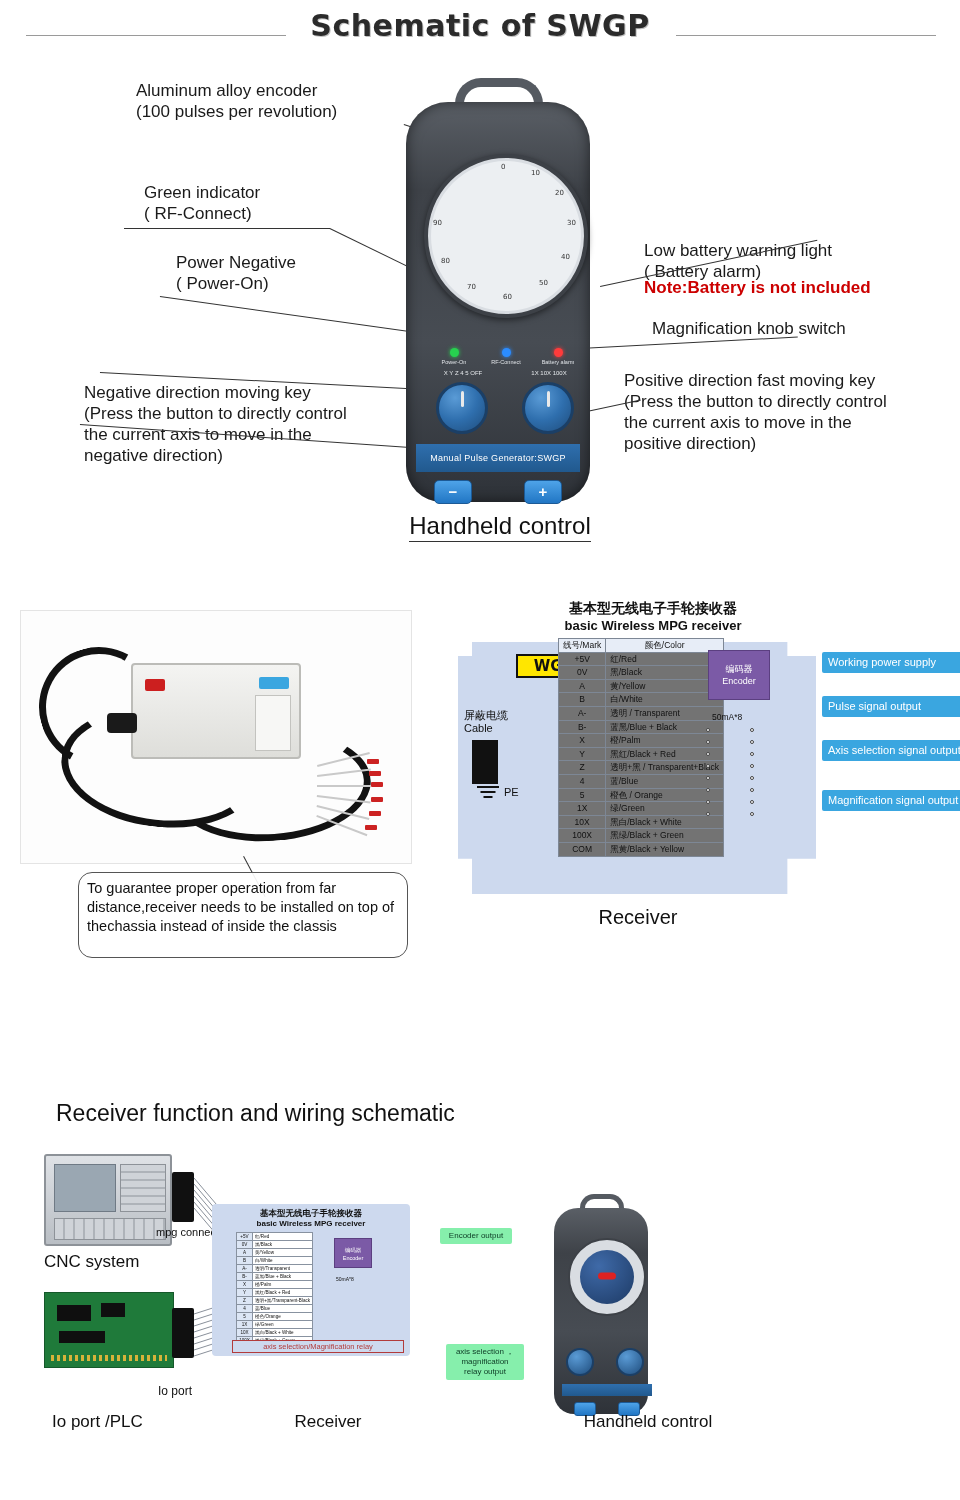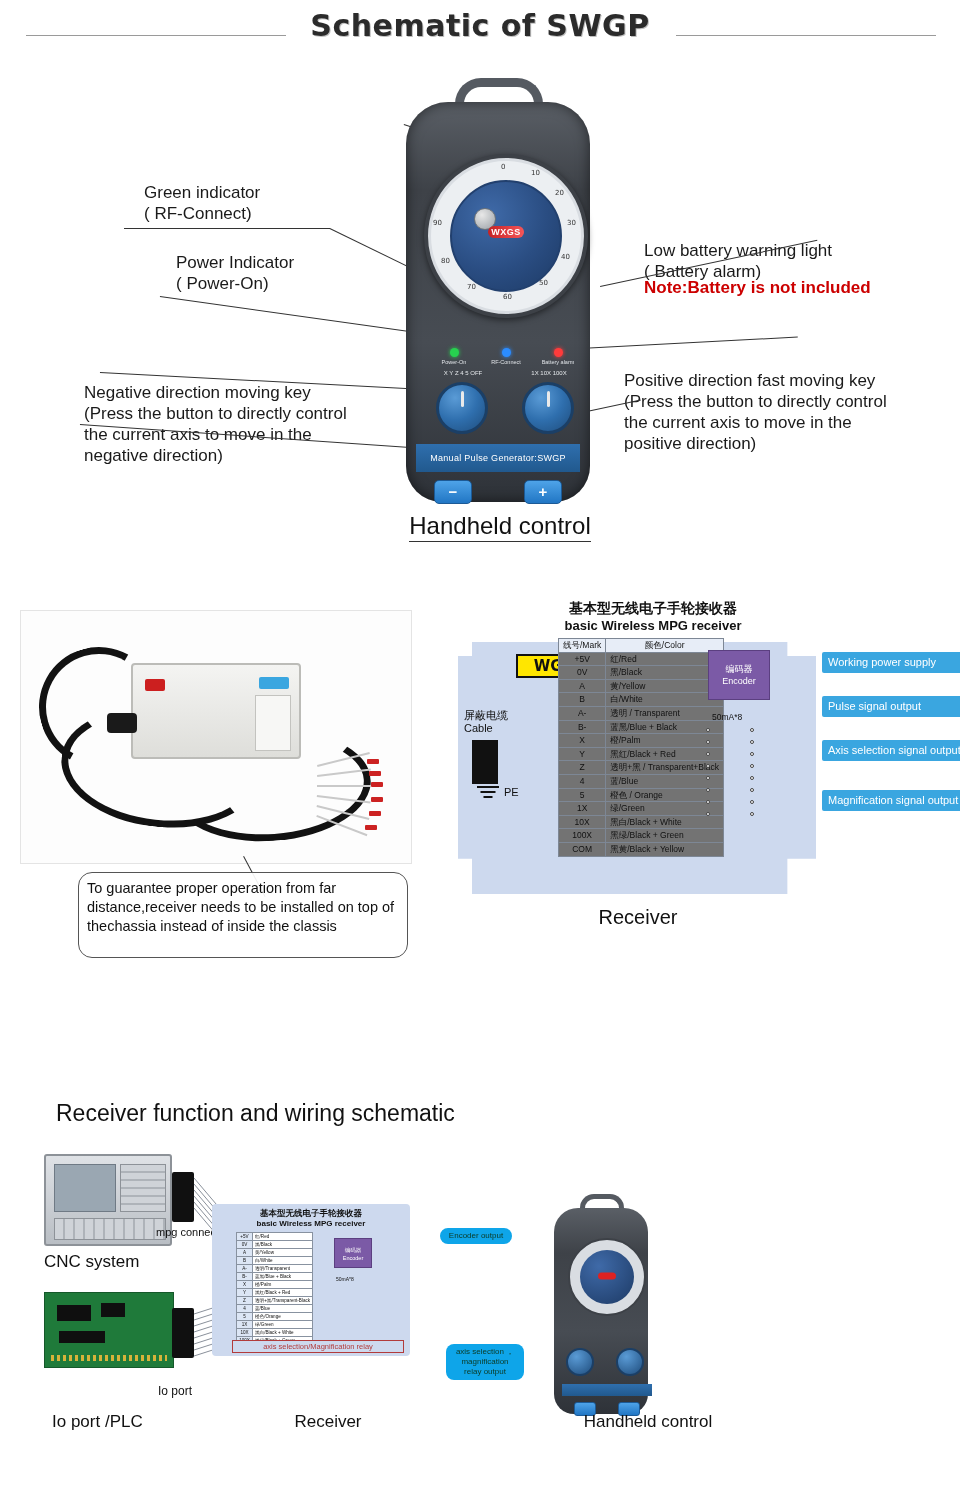--- a/index.html
+++ b/index.html
@@ -489,26 +489,26 @@
     background: #cdd9ee;
     border: 1px solid #b23b3b;
     color: #b23b3b;
     font-size: 7.5px;
     text-align: center; line-height: 12px;
   }
   #recv2-caption { position: absolute; left: 228px; top: 358px; width: 200px; text-align:center; font-size: 17px; color: #111; }
 
   .green-tag {
     position: absolute;
-    background: #0ea5e9;
+    background: #86efac;
     color: #0c3a24;
     font-size: 8px;
     line-height: 10px;
     padding: 3px 4px;
-    border-radius: 8px;
+    border-radius: 2px;
     text-align: center;
   }
   #gt-encoder { left: 440px; top: 174px; width: 72px; }
   #gt-axis { left: 446px; top: 290px; width: 78px; }
 
   #hh2 {
     position: absolute; left: 548px; top: 138px;
     width: 106px; height: 222px;
   }
   #hh2-body {
@@ -548,44 +548,47 @@
 <body>
 
 <div id="section1">
 
   <div id="title-bar">
     <span class="title-text">Schematic of SWGP</span>
   </div>
   <div class="hr-left"></div>
   <div class="hr-right"></div>
 
+  <div class="lbl" style="left:136px; top:80px; width:275px;">Aluminum alloy encoder
+(100 pulses per revolution)</div>
   <div class="leader" style="left:404px; top:124px; width:74px; transform:rotate(18deg);"></div>
 
   <div class="lbl" style="left:144px; top:182px; width:240px;">Green indicator
 ( RF-Connect)</div>
   <div class="leader" style="left:124px; top:228px; width:206px;"></div>
   <div class="leader" style="left:330px; top:228px; width:156px; transform:rotate(26deg);"></div>
 
-  <div class="lbl" style="left:176px; top:252px; width:220px;">Power Indicator
+  <div class="lbl" style="left:176px; top:252px; width:220px;">Power Negative
 ( Power-On)</div>
   <div class="leader" style="left:160px; top:296px; width:250px; transform:rotate(8deg);"></div>
 
   <div class="leader" style="left:100px; top:372px; width:330px; transform:rotate(3deg);"></div>
 
   <div class="lbl" style="left:84px; top:382px; width:330px;">Negative direction  moving key
 (Press the button to directly control
 the current axis to move in the
 negative direction)</div>
   <div class="leader" style="left:80px; top:424px; width:360px; transform:rotate(4deg);"></div>
 
   <div class="lbl" style="left:644px; top:228px; width:300px;margin-top:12px;">Low battery warning light
 ( Battery alarm)</div>
   <div class="leader" style="left:600px; top:286px; width:222px; transform:rotate(-12deg);"></div>
   <div class="lbl" style="left:644px; top:277px; width:300px; color:#cc0000; font-weight:bold;">Note:Battery is not included</div>
 
+  <div class="lbl" style="left:652px; top:318px; width:290px;">Magnification knob switch</div>
   <div class="leader" style="left:580px; top:348px; width:218px; transform:rotate(-3deg);"></div>
 
   <div class="lbl" style="left:624px; top:370px; width:340px;">Positive direction fast moving key
 (Press the button to directly control
 the current axis to move in the
 positive  direction)</div>
   <div class="leader" style="left:582px; top:412px; width:60px; transform:rotate(-12deg);"></div>
 
   <div id="handheld">
     <div id="hh-handle"></div>
@@ -595,25 +598,20 @@
           <span class="tick-num" style="left:70px; top:2px;">0</span>
           <span class="tick-num" style="left:100px; top:8px;">10</span>
           <span class="tick-num" style="left:124px; top:28px;">20</span>
           <span class="tick-num" style="left:136px; top:58px;">30</span>
           <span class="tick-num" style="left:130px; top:92px;">40</span>
           <span class="tick-num" style="left:108px; top:118px;">50</span>
           <span class="tick-num" style="left:72px; top:132px;">60</span>
           <span class="tick-num" style="left:36px; top:122px;">70</span>
           <span class="tick-num" style="left:10px; top:96px;">80</span>
           <span class="tick-num" style="left:2px; top:58px;">90</span>
-        </div>
-        <div id="dial-inner">
-          <div id="dial-knob"></div>
-          <div id="dial-red"></div>
-          <div id="dial-logo">WXGS</div>
         </div>
       </div>
 
       <div id="led-row">
         <div class="led-wrap">
           <div class="led-dot green"></div>
           <div class="led-txt">Power-On</div>
         </div>
         <div class="led-wrap">
           <div class="led-dot blue"></div>

